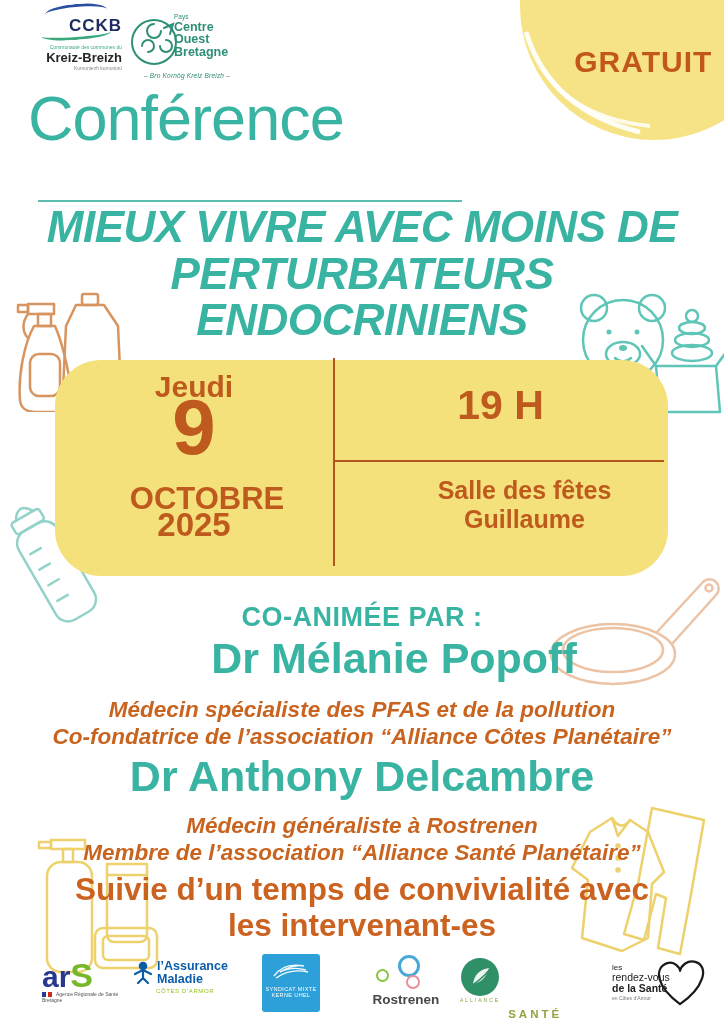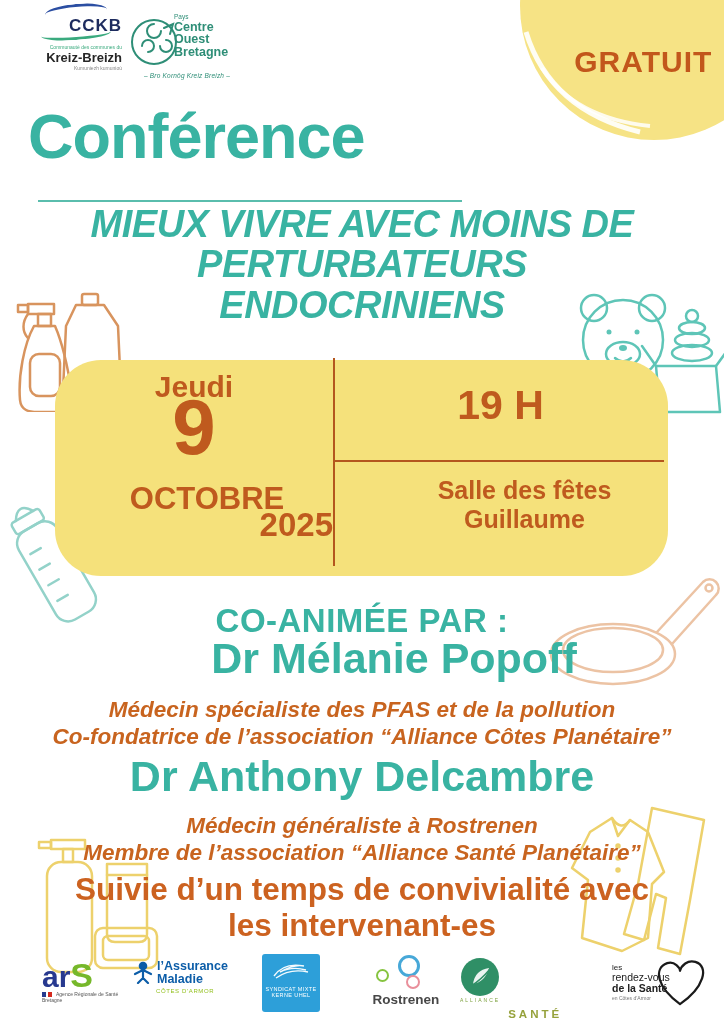--- a/index.html
+++ b/index.html
@@ -26,41 +26,41 @@
   .cckb-name{font-size:13px;font-weight:bold;color:#262626;}
   .cckb-sub2{font-size:5px;color:#888;}
   .logo-pob{left:128px;top:10px;width:118px;height:76px;color:#2e8e77;z-index:3;}
   .pob-circle{position:absolute;left:0;top:6px;}
   .pob-text{position:absolute;left:46px;top:4px;line-height:1.02;}
   .pob-pays{font-size:6.5px;}
   .pob-big{font-size:12.5px;font-weight:600;}
   .pob-tagline{position:absolute;left:0;top:62px;width:118px;text-align:center;
     font-size:6.5px;font-style:italic;letter-spacing:.2px;}
   
-  .title{left:28px;top:100px;font-size:63px;font-weight:bold;color:#39b3a2;
+  .title{left:28px;top:82px;font-size:63px;font-weight:normal;color:#39b3a2;
     letter-spacing:-1px;z-index:3;}
   .title-rule{left:38px;top:200px;width:424px;height:2px;background:#5abdad;z-index:3;}
   .subtitle{left:0;top:204px;width:724px;text-align:center;color:#39b3a2;
-    font-size:38px;font-style:italic;font-weight:bold;line-height:1.06;
+    font-size:44px;font-style:italic;font-weight:bold;line-height:1.06;
     letter-spacing:-.5px;z-index:3;}
   
   .card{left:55px;top:360px;width:613px;height:216px;background:#f5e17b;
     border-radius:46px;z-index:2;color:#bf5a1e;}
   .card .vdiv{position:absolute;left:278px;top:-2px;width:2px;height:208px;background:#b4561d;}
   .card .hdiv{position:absolute;left:279px;right:4px;top:100px;height:2px;background:#b4561d;}
   .card .day{position:absolute;left:0;width:278px;top:10px;font-size:30px;font-weight:bold;text-align:center;}
   .card .date{position:absolute;left:0;width:278px;top:28px;font-size:78px;font-weight:bold;line-height:1;text-align:center;}
   .card .month{position:absolute;left:0;width:304px;top:110px;font-size:31px;font-weight:bold;text-align:center;margin-top:11px;}
-  .card .year{position:absolute;left:0;width:278px;top:146px;font-size:33px;font-weight:bold;text-align:right;}
+  .card .year{position:absolute;left:0;width:278px;top:146px;font-size:33px;font-weight:bold;text-align:center;}
   .card .time{position:absolute;left:278px;right:0;top:22px;font-size:41px;font-weight:bold;text-align:center;}
   .card .venue1{position:absolute;left:278px;right:0;top:116px;font-size:25px;font-weight:bold;text-align:center;padding-left:48px;}
   .card .venue2{position:absolute;left:278px;right:0;top:151px;font-size:25px;font-weight:bold;text-align:center;}
   
   .center-line{left:0;width:724px;text-align:center;z-index:3;}
-  .speakers-heading{top:602px;font-size:33px;font-weight:bold;color:#39b3a2;letter-spacing:.5px;}
+  .speakers-heading{top:602px;font-size:27px;font-weight:bold;color:#39b3a2;letter-spacing:.5px;}
   .speaker-name{font-size:43px;font-weight:bold;color:#39b3a2;}
   .speaker-sub{font-size:22.5px;font-weight:bold;font-style:italic;color:#c8641f;}
   .name-0{top:634px;margin-left:32px;} .role-0{top:697px;} .aff-0{top:724px;}
   .name-1{top:752px;} .role-1{top:813px;} .aff-1{top:840px;}
   .closing{top:872px;font-size:31.5px;font-weight:bold;color:#cc6220;line-height:1.13;}
   
   .deco{z-index:0;}
   .deco-bottle{transform:rotate(-30deg);}
   
   .footer-logo{z-index:3;}

